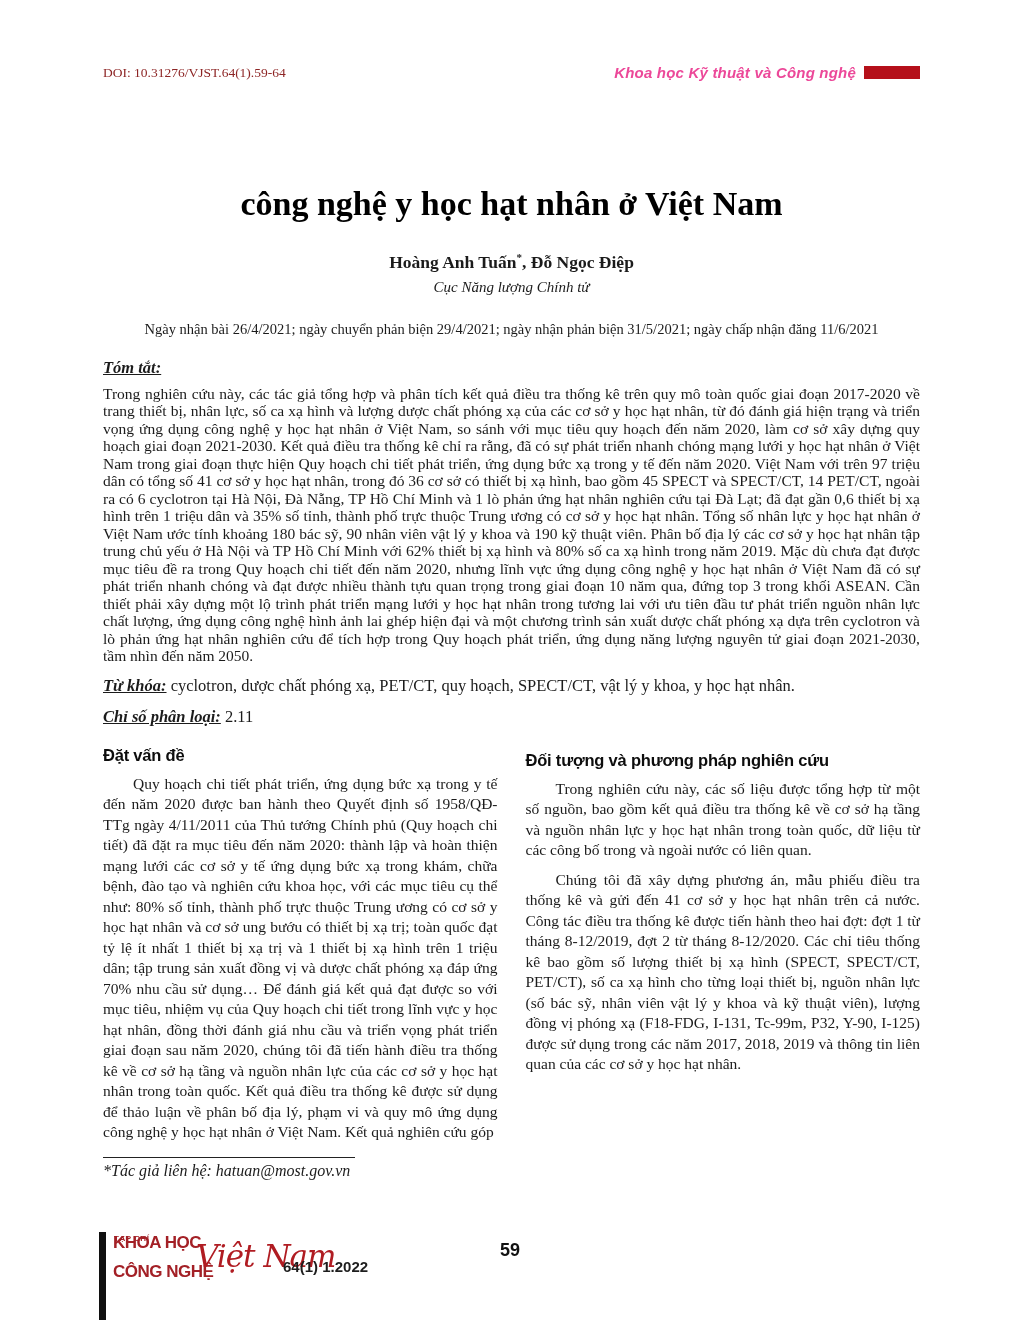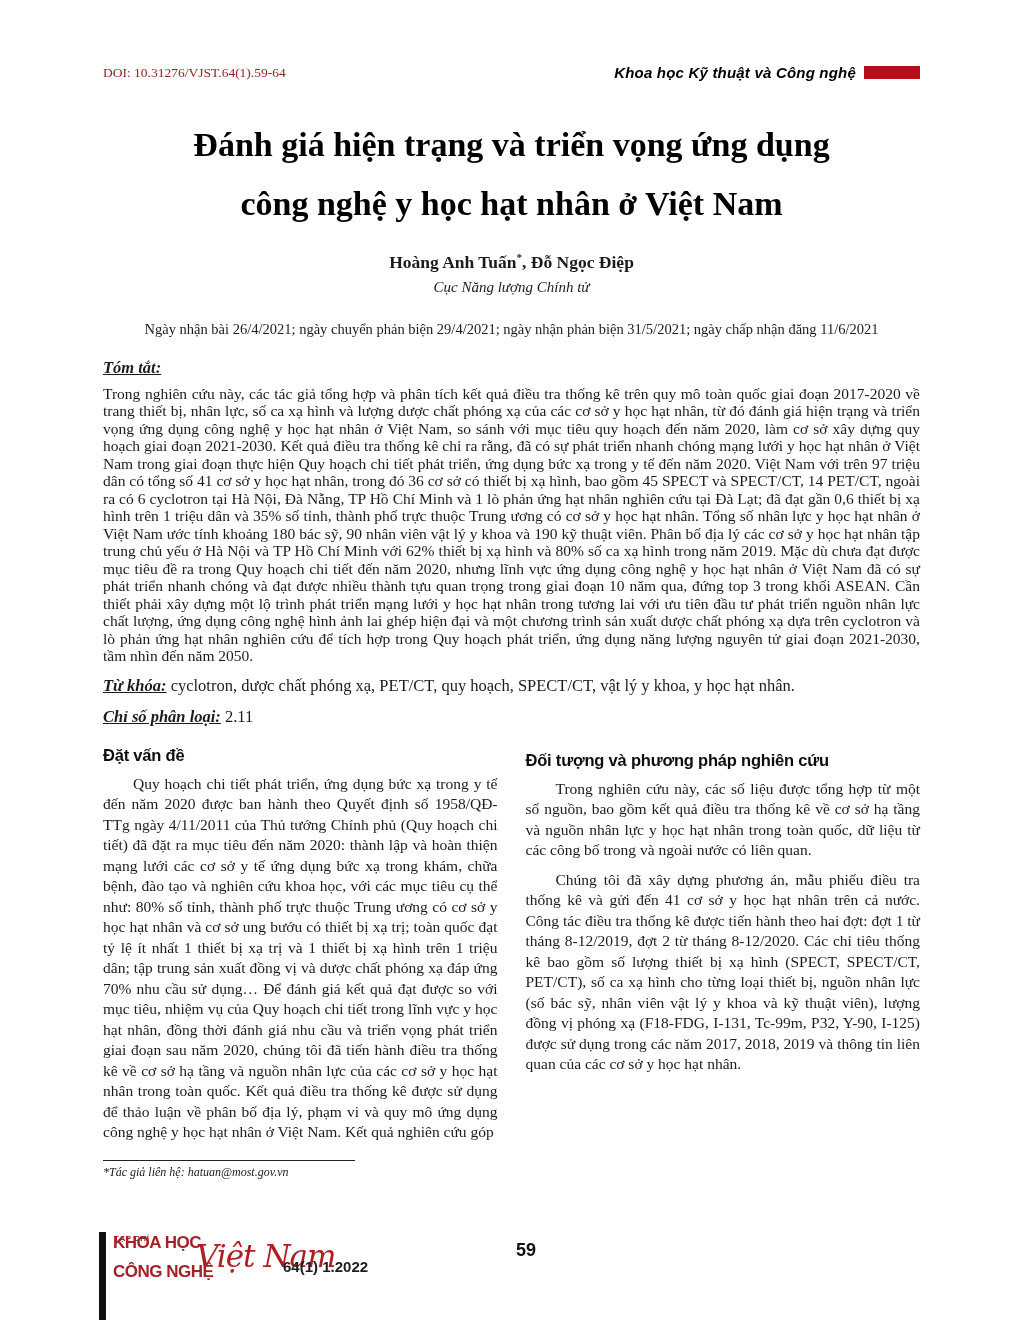--- a/index.html
+++ b/index.html
@@ -10,21 +10,21 @@
     font-family:"Liberation Serif", serif;
   }
   .inner { padding:64px 90px 0 103px; }
 
   
   .header { display:flex; justify-content:space-between; align-items:center; }
   .doi { font-size:13.5px; color:#8d2525; }
   .section-wrap { display:flex; align-items:center; gap:8px; }
   .section {
     font-family:"Liberation Sans", sans-serif; font-weight:bold; font-style:italic;
-    font-size:15px; color:#000000; letter-spacing:0.2px;
+    font-size:15px; color:#ec4899; letter-spacing:0.2px;
   }
   .red-bar { width:56px; height:13px; background:#b5101a; }
 
   
   .title {
     margin-top:34px; text-align:center; font-weight:bold;
     font-size:34px; line-height:59px; color:#000;
   }
   .authors { margin-top:18px; text-align:center; font-weight:bold; font-size:17.5px; }
   .authors sup { font-size:11px; }
@@ -49,21 +49,21 @@
     font-family:"Liberation Sans", sans-serif; font-size:16.5px; font-weight:bold;
     letter-spacing:-0.2px; color:#0d0d0d; margin:4px 0 9px;
   }
   .bpara { font-size:15.5px; line-height:20.5px; text-align:justify; }
   .indent { text-indent:30px; }
   .mt { margin-top:9px; }
 
   
   .footnote-block { margin-top:auto; padding-top:8px; }
   .fn-rule { width:252px; border-top:1.5px solid #222; margin-bottom:4px; }
-  .footnote { font-style:italic; font-size:12px; }
+  .footnote { font-style:italic; font-size:16px; }
 
   
   .footer { position:absolute; left:0; bottom:0; width:1010px; height:88px; }
   .footer-bar { position:absolute; left:99px; top:0; width:7px; height:88px; background:#101010; }
   .logo-top {
     position:absolute; left:114px; top:2px;
     font-family:"Liberation Sans", sans-serif; font-weight:bold;
     font-size:8px; color:#a32026; letter-spacing:0.5px;
   }
   .logo-l1, .logo-l2 {
@@ -77,41 +77,41 @@
     position:absolute; left:196px; top:6px;
     font-family:"DejaVu Serif", serif; font-style:italic;
     font-size:31px; color:#b01c22; letter-spacing:-1px;
   }
   .issue {
     position:absolute; left:283px; top:26px;
     font-family:"Liberation Sans", sans-serif; font-weight:bold;
     font-size:15px; color:#1d1d1d;
   }
   .page-num {
-    position:absolute; left:516px; top:8px;
+    position:absolute; left:500px; top:8px;
     font-family:"Liberation Sans", sans-serif; font-weight:bold;
     font-size:18px; color:#111;
   }
 </style>
 </head>
 <body>
 
 <div class="page">
   <div class="inner">
 
     <div class="header">
       <span class="doi">DOI: 10.31276/VJST.64(1).59-64</span>
       <span class="section-wrap">
         <span class="section">Khoa học Kỹ thuật và Công nghệ</span>
         <span class="red-bar"></span>
       </span>
     </div>
 
     <h1 class="title">
-      <span>Đánh giá hiện trạng và triển vọng ứng dụng</span><br>
+      <br>
       <span>công nghệ y học hạt nhân ở Việt Nam</span>
     </h1>
 
     <div class="authors">
       <span>Hoàng Anh Tuấn</span><sup>*</sup><span>, Đỗ Ngọc Điệp</span>
     </div>
 
     <div class="affil">Cục Năng lượng Chính tử</div>
 
     <div class="dates">Ngày nhận bài 26/4/2021; ngày chuyển phản biện 29/4/2021; ngày nhận phản biện 31/5/2021; ngày chấp nhận đăng 11/6/2021</div>

